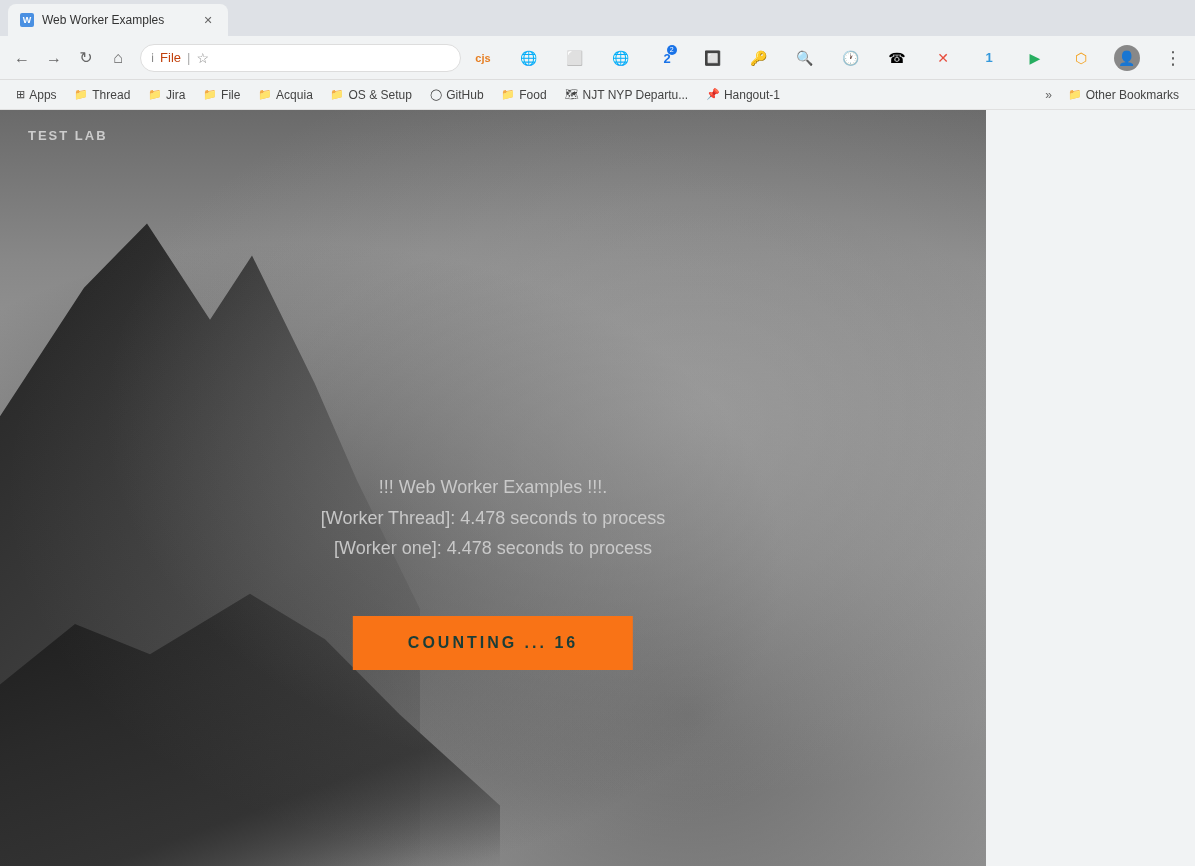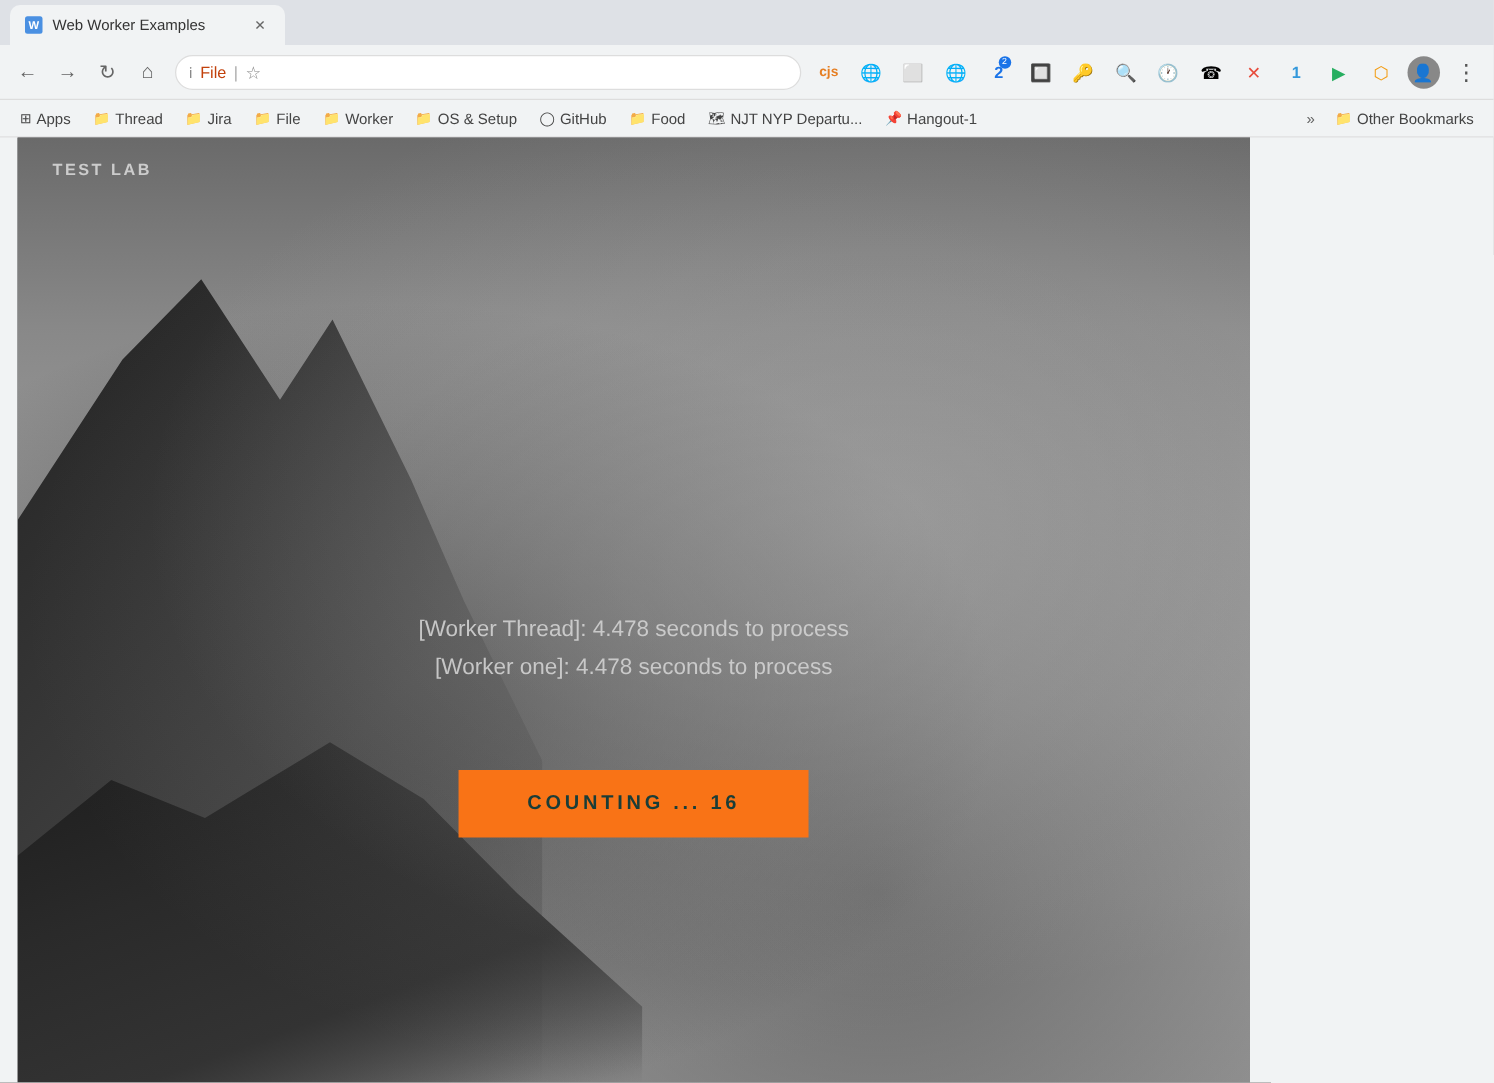--- a/index.html
+++ b/index.html
@@ -90,21 +90,21 @@
     .address-text {
       flex: 1;
       font-size: 13px;
       color: #333;
     }
     .star-icon { color: #888; font-size: 14px; }
 
     .toolbar-icons {
       display: flex;
       align-items: center;
-      gap: 6px;
+      gap: 18px;
     }
 
     
     .bookmarks-bar {
       height: 30px;
       background: #f1f3f4;
       border-bottom: 1px solid #e0e0e0;
       display: flex;
       align-items: center;
       padding: 0 8px;
@@ -139,21 +139,20 @@
       color: #444; font-size: 12px;
     }
 
     
     .page-content {
       width: 986px;
       height: calc(866px - 36px - 44px - 30px);
       position: relative;
       overflow: hidden;
       background: #555;
-      margin-left: 14px;
     }
 
     
     .bg-photo {
       position: absolute;
       inset: 0;
       background: 
         radial-gradient(ellipse at 30% 60%, rgba(60,60,60,0.9) 0%, transparent 50%),
         radial-gradient(ellipse at 70% 80%, rgba(80,80,80,0.7) 0%, transparent 60%),
         linear-gradient(180deg, #6a6a6a 0%, #888 20%, #9a9a9a 40%, #aaa 60%, #b0b0b0 80%, #a8a8a8 100%);
@@ -368,21 +367,21 @@
     <div class="bookmark-item">
       <span class="bookmark-icon">📁</span>
       <span>Jira</span>
     </div>
     <div class="bookmark-item">
       <span class="bookmark-icon">📁</span>
       <span>File</span>
     </div>
     <div class="bookmark-item">
       <span class="bookmark-icon">📁</span>
-      <span>Worker</span>
+      <span>Acquia</span>
     </div>
     <div class="bookmark-item">
       <span class="bookmark-icon">📁</span>
       <span>OS &amp; Setup</span>
     </div>
     <div class="bookmark-item">
       <span class="bookmark-icon">◯</span>
       <span>GitHub</span>
     </div>
     <div class="bookmark-item">
@@ -408,20 +407,21 @@
 
     <div class="bg-photo"></div>
     <div class="cliff-left"></div>
     <div class="cliff-bottom"></div>
     <div class="fog"></div>
 
     <div class="app-label">TEST LAB</div>
 
 
     <div class="subtitle-area">
+      <div>!!! Web Worker Examples !!!.</div>
       <div>[Worker Thread]: 4.478 seconds to process</div>
       <div>[Worker one]: 4.478 seconds to process</div>
     </div>
 
     <button class="counting-btn" style="background: #f97316;">COUNTING ... 16</button>
   </div>
 
 </div>
 
 </body></html>

